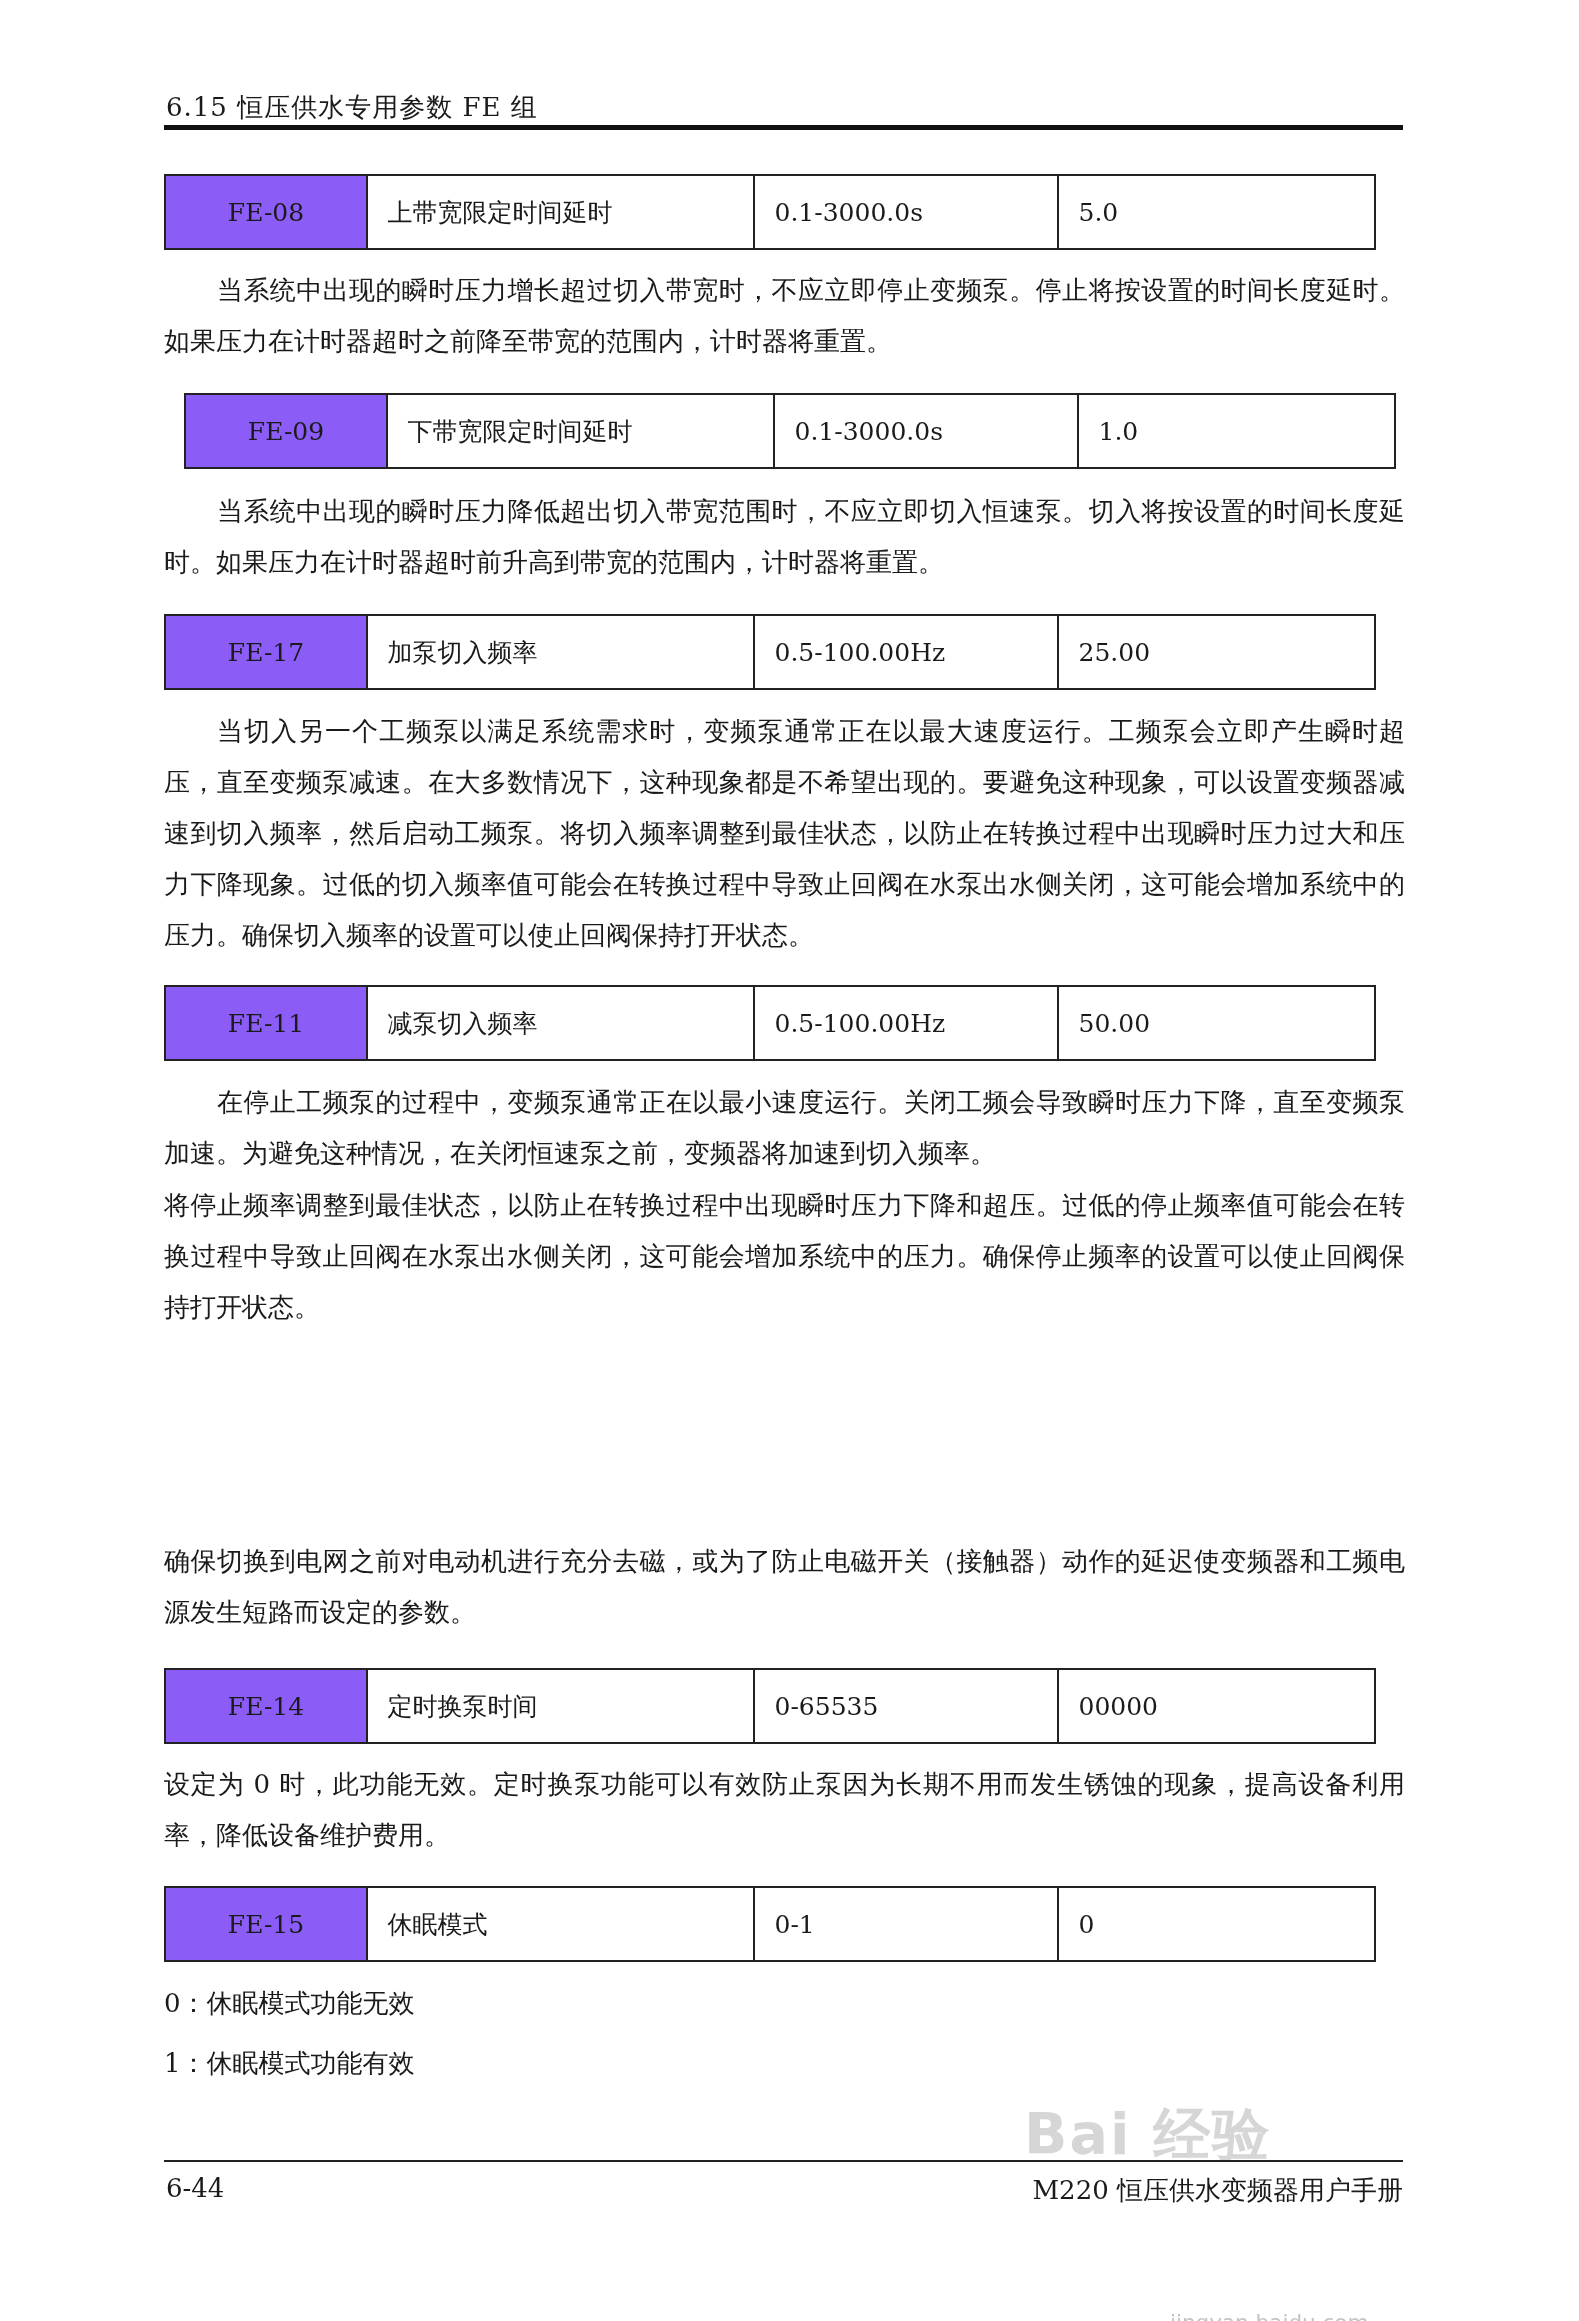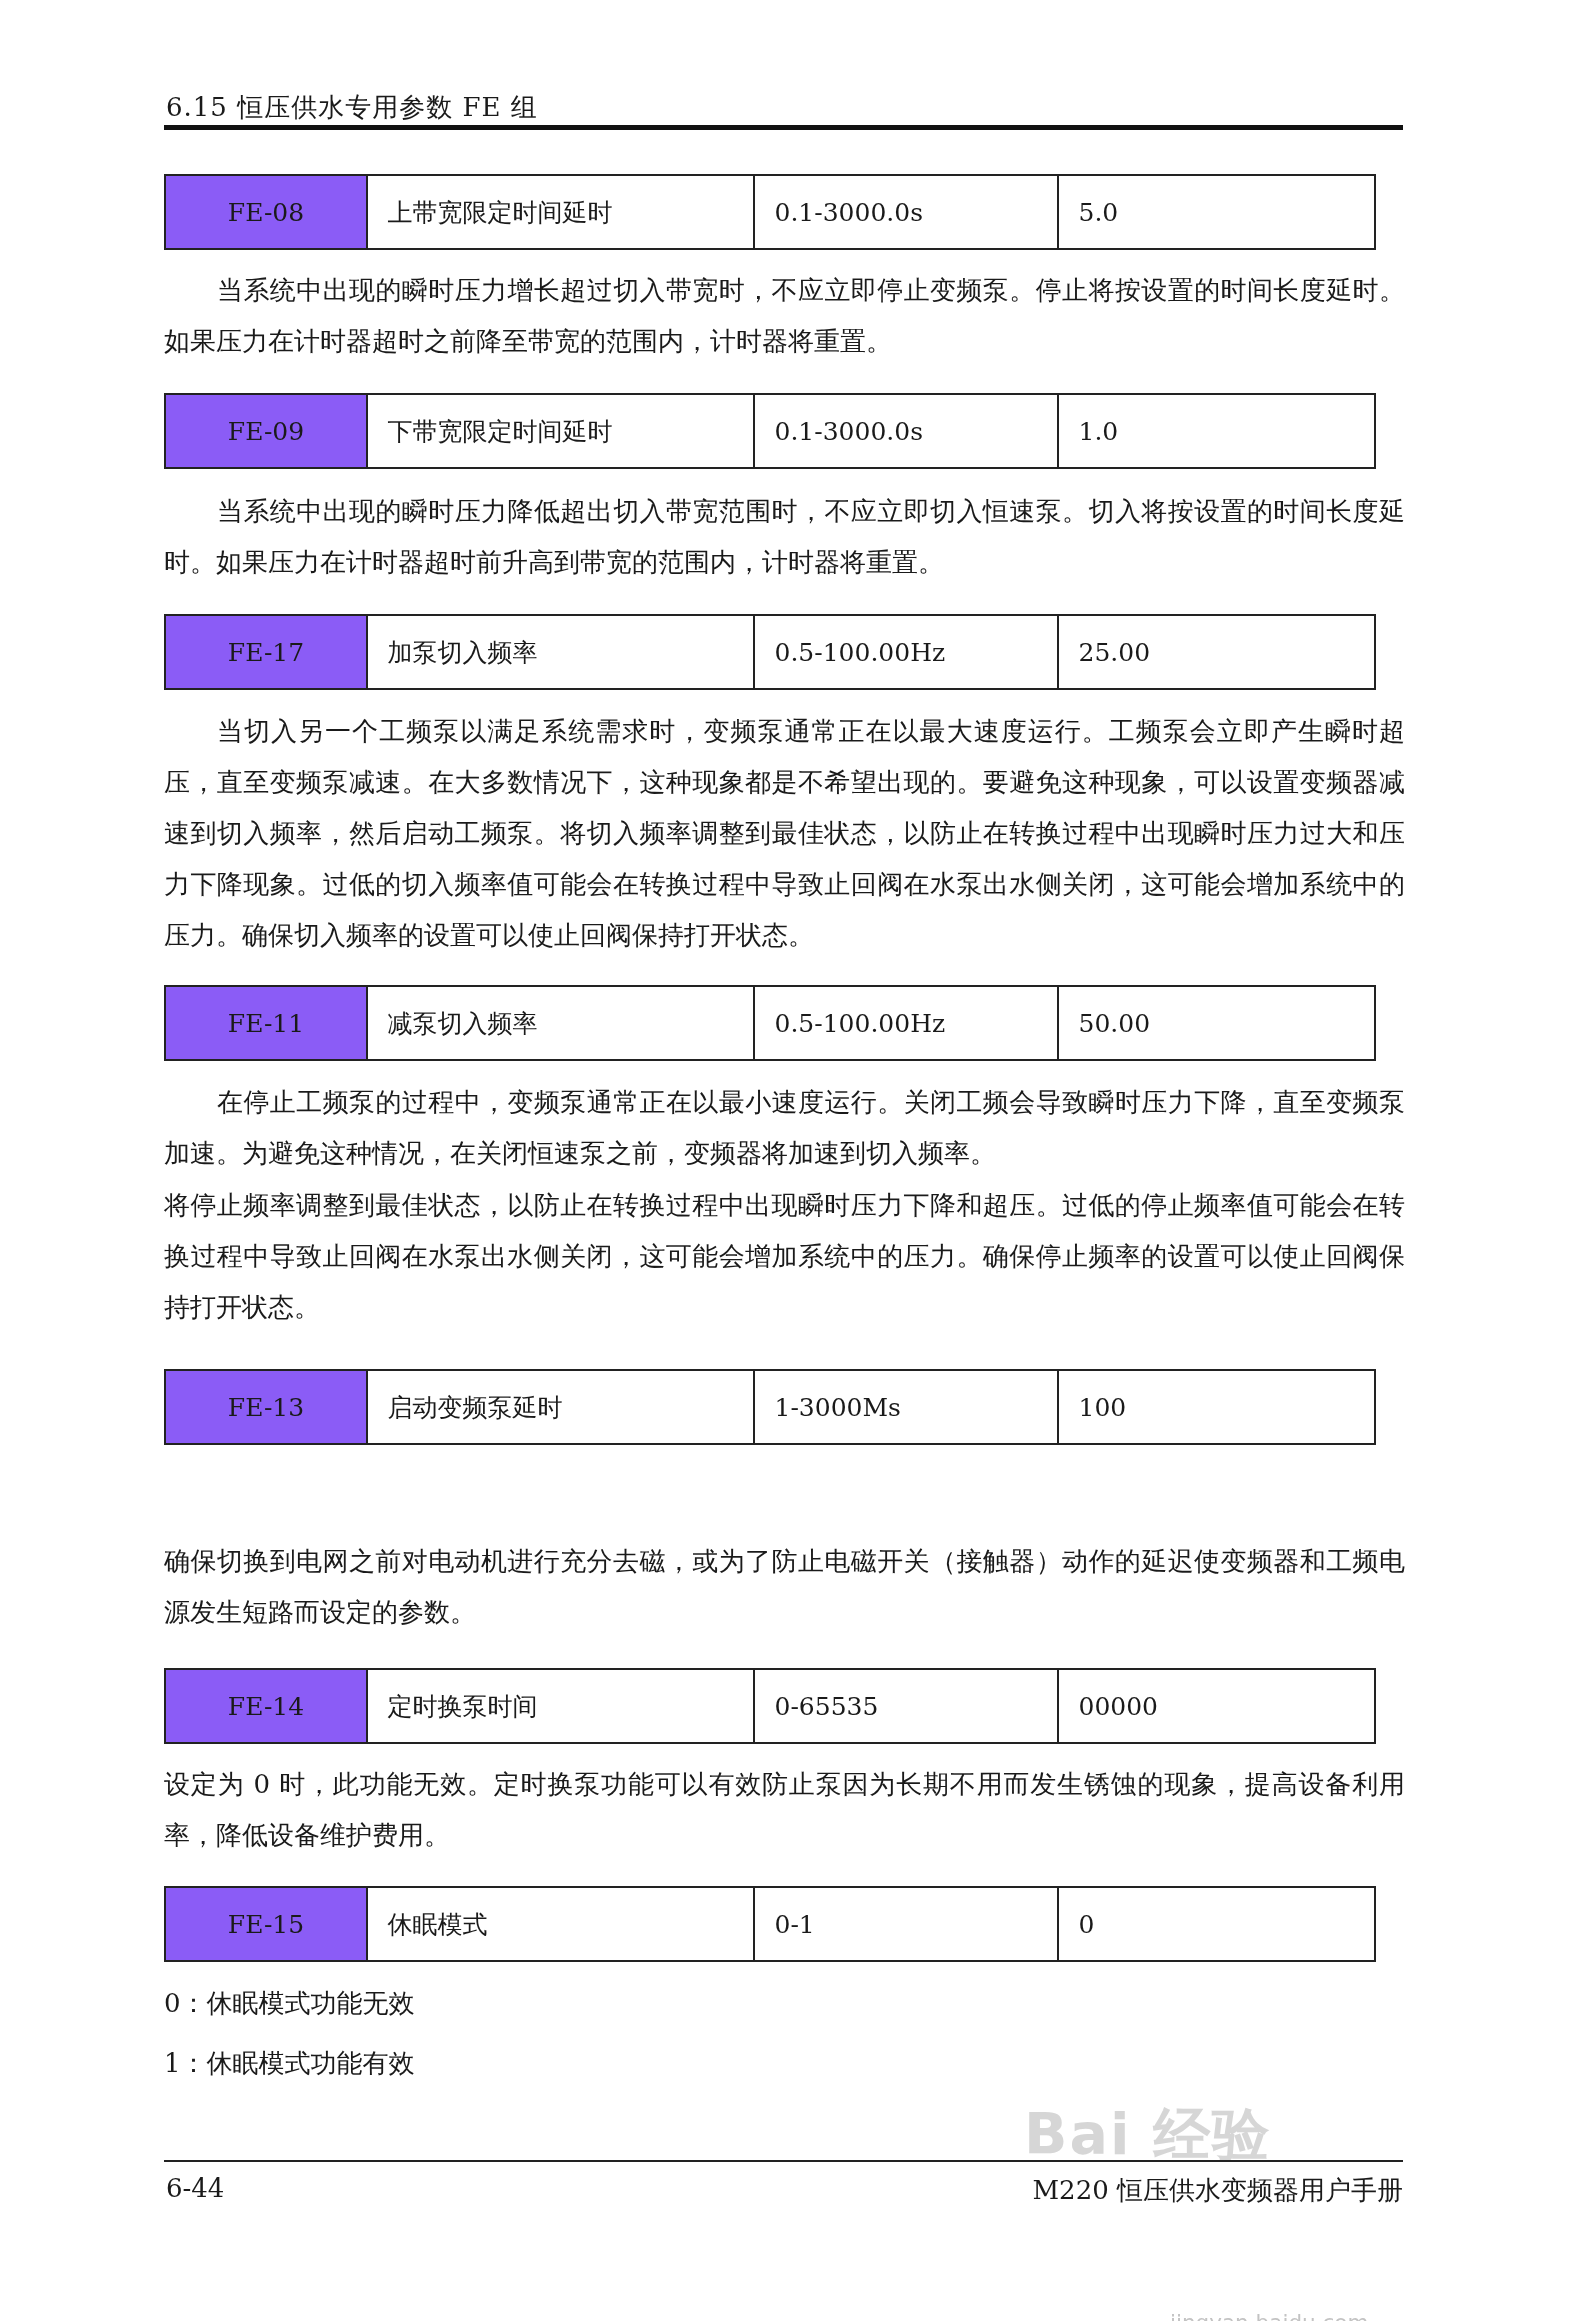--- a/index.html
+++ b/index.html
@@ -33,21 +33,21 @@
       <tr>
     <td class="code">FE-08</td>
     <td class="name">上带宽限定时间延时</td>
     <td class="range">0.1-3000.0s</td>
     <td>5.0</td>
   </tr>
 </tbody>
   </table>
 <div class="para indent" style="top:265px;">当系统中出现的瞬时压力增长超过切入带宽时，不应立即停止变频泵。停止将按设置的时间长度延时。如果压力在计时器超时之前降至带宽的范围内，计时器将重置。</div>
 
-<table class="param" style="top:393px;">
+<table class="param" style="top:393px;margin-left:20px;">
   <tbody>
       <tr>
     <td class="code">FE-09</td>
     <td class="name">下带宽限定时间延时</td>
     <td class="range">0.1-3000.0s</td>
     <td>1.0</td>
   </tr>
 </tbody>
   </table>
 <div class="para indent" style="top:486px;">当系统中出现的瞬时压力降低超出切入带宽范围时，不应立即切入恒速泵。切入将按设置的时间长度延时。如果压力在计时器超时前升高到带宽的范围内，计时器将重置。</div>
@@ -72,26 +72,20 @@
     <td class="range">0.5-100.00Hz</td>
     <td>50.00</td>
   </tr>
 </tbody>
   </table>
 <div class="para indent" style="top:1077px;">在停止工频泵的过程中，变频泵通常正在以最小速度运行。关闭工频会导致瞬时压力下降，直至变频泵加速。为避免这种情况，在关闭恒速泵之前，变频器将加速到切入频率。</div>
 <div class="para" style="top:1180px;">将停止频率调整到最佳状态，以防止在转换过程中出现瞬时压力下降和超压。过低的停止频率值可能会在转换过程中导致止回阀在水泵出水侧关闭，这可能会增加系统中的压力。确保停止频率的设置可以使止回阀保持打开状态。</div>
 
 <table class="param" style="top:1369px;">
   <tbody>
-  <tr>
-    <td class="code">FE-13</td>
-    <td class="name">启动变频泵延时</td>
-    <td class="range">1-3000Ms</td>
-    <td>100</td>
-  </tr>
 </tbody>
   </table>
 <div class="para" style="top:1536px;">确保切换到电网之前对电动机进行充分去磁，或为了防止电磁开关（接触器）动作的延迟使变频器和工频电源发生短路而设定的参数。</div>
 
 <table class="param" style="top:1668px;">
   <tbody>
       <tr>
     <td class="code">FE-14</td>
     <td class="name">定时换泵时间</td>
     <td class="range">0-65535</td>

